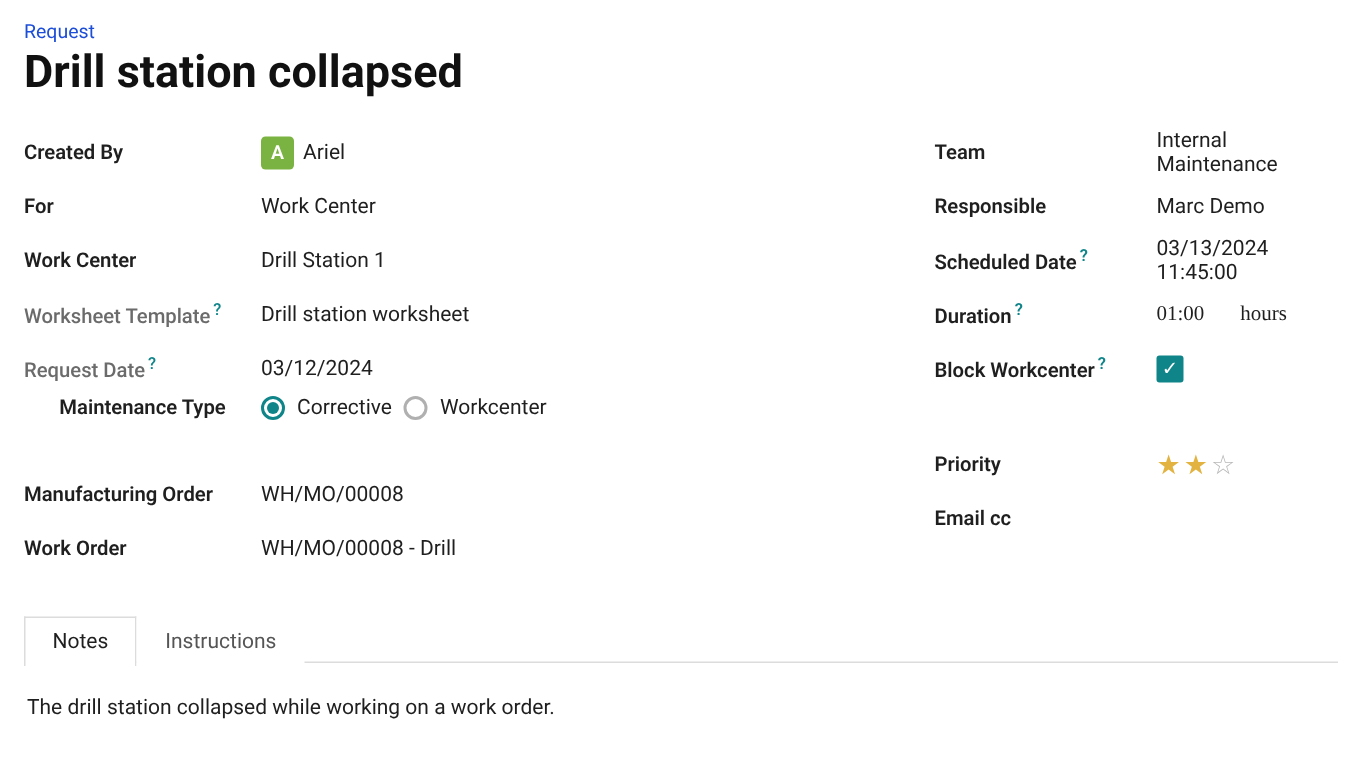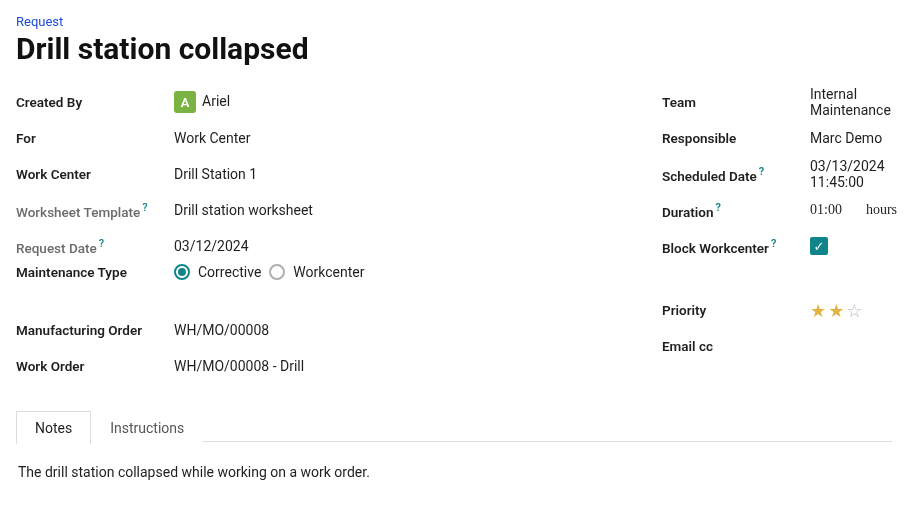--- a/index.html
+++ b/index.html
@@ -17,21 +17,21 @@
     }
     .page-title {
       font-size: 30px;
       font-weight: 700;
       color: #111;
       margin-top: 2px;
       margin-bottom: 18px;
     }
     .two-col {
       display: flex;
-      gap: 56px;
+      gap: 17px;
     }
     .col-left {
       flex: 0 0 590px;
     }
     .col-right {
       flex: 1;
     }
     .field-row {
       display: flex;
       align-items: center;
@@ -137,21 +137,21 @@
       border-color: #dcdcdc;
       color: #1f1f1f;
       background: #fff;
     }
     .notes-content {
       padding: 22px 2px 4px;
       font-size: 14px;
       color: #1f1f1f;
     }
     .radio-field-row { align-items: flex-start; }
-    .radio-field-row .field-label { padding-top: 0px; }
+    .radio-field-row .field-label { padding-top: 0px; text-align: center; }
   </style>
 </head>
 <body>
 
 <div class="small-label">Request</div>
 <h1 class="page-title">Drill station collapsed</h1>
 
 <div class="two-col">
   <div class="col-left">
 

